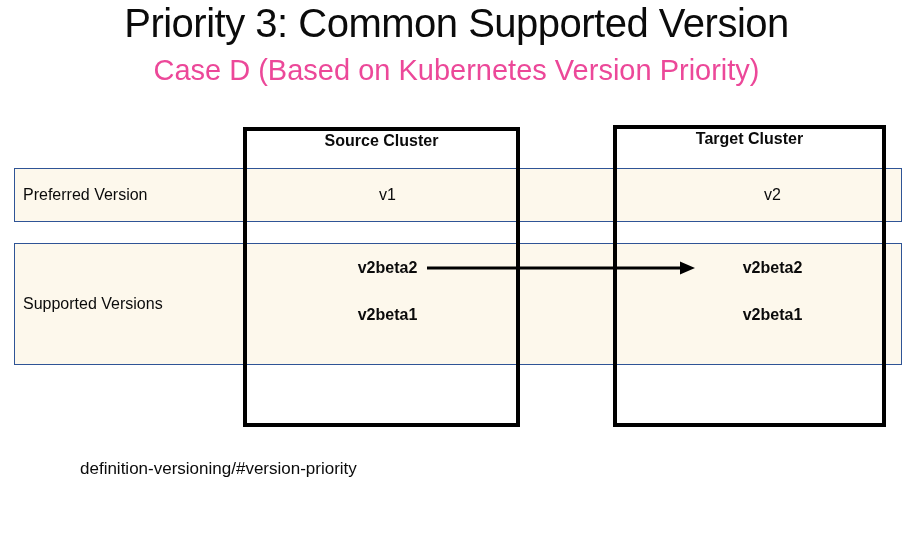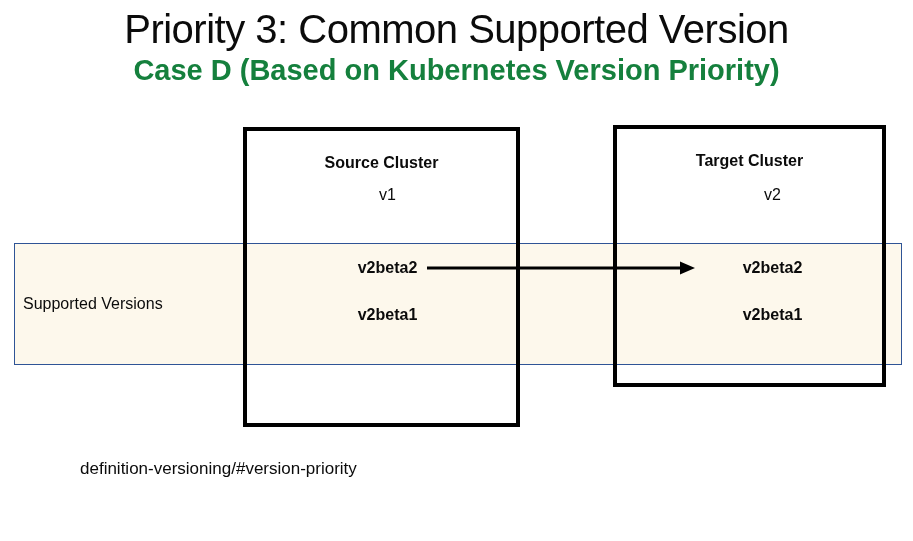--- a/index.html
+++ b/index.html
@@ -15,34 +15,34 @@
     position: relative;
     width: 913px;
     height: 541px;
     background: #ffffff;
     font-family: "Liberation Sans", sans-serif;
     color: var(--text);
     overflow: hidden;
   }
   .title {
     position: absolute;
-    top: 7px; left: 0; width: 100%;
+    top: 1px; left: 0; width: 100%;
     text-align: center;
     font-size: 40px;
     font-weight: 400;
     letter-spacing: -0.5px;
     color: #0b0b0b;
   }
   .subtitle {
     position: absolute;
     top: 54px; left: 0; width: 100%;
     text-align: center;
     font-size: 29px;
-    font-weight: 700;
-    color: #15803d;
+    font-weight: 400;
+    color: #ec4899;
   }
   .band {
     position: absolute;
     left: 14px;
     width: 888px;
     background: var(--band-fill);
     border: 1.5px solid var(--band-border);
     display: flex;
     align-items: center;
   }
@@ -53,24 +53,24 @@
     font-size: 16px;
     color: #0b0b0b;
     white-space: nowrap;
   }
   .cluster-box {
     position: absolute;
     border: 4px solid var(--box-border);
     background: transparent;
   }
   .cluster-box.source { left: 243px; top: 127px; width: 277px; height: 300px; }
-  .cluster-box.target { left: 613px; top: 125px; width: 273px; height: 262px; }
+  .cluster-box.target { left: 613px; top: 125px; width: 273px; height: 302px; }
   .cluster-header {
     width: 100%;
-    padding-top: 23px;
+    padding-top: 1px;
     text-align: center;
     font-size: 16px;
     font-weight: 700;
     color: #0b0b0b;
   }
   .cell {
     position: absolute;
     text-align: center;
     font-size: 16px;
     line-height: 18px;
@@ -101,20 +101,23 @@
   }
 </style>
 </head>
 <body>
 
 <div class="slide">
 
   <div class="title">Priority 3: Common Supported Version</div>
   <div class="subtitle">Case D (Based on Kubernetes Version Priority)</div>
 
+  <div class="band band-preferred">
+    <span class="band-label">Preferred Version</span>
+  </div>
   <div class="band band-supported">
     <span class="band-label">Supported Versions</span>
   </div>
 
   <div class="cluster-box source">
     <div class="cluster-header">Source Cluster</div>
   </div>
   <div class="cluster-box target">
     <div class="cluster-header">Target Cluster</div>
   </div>

